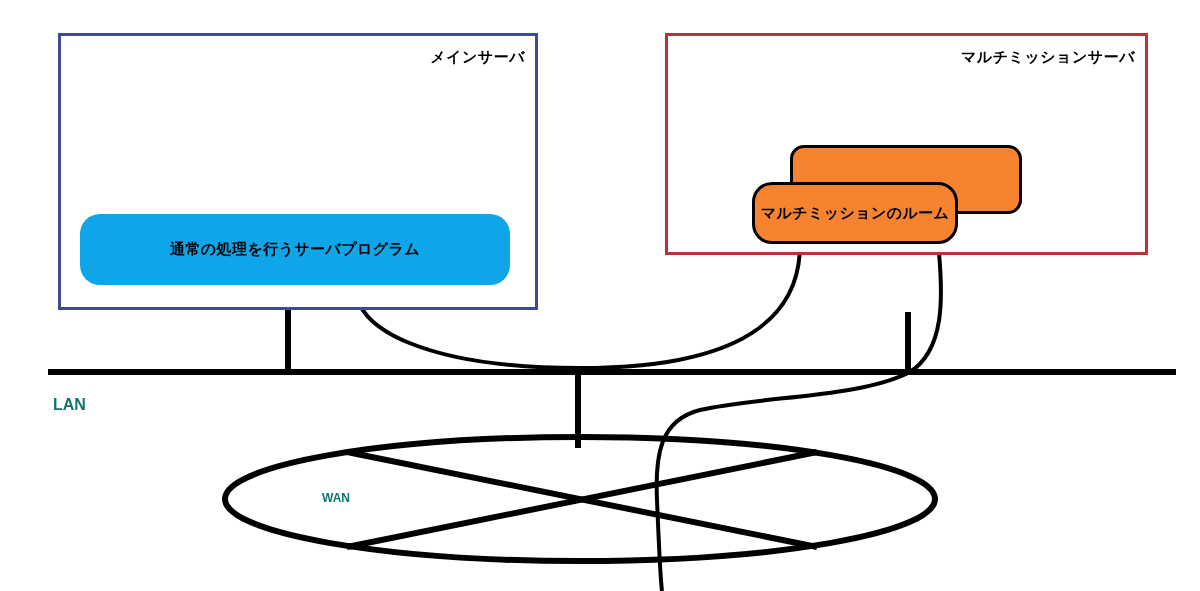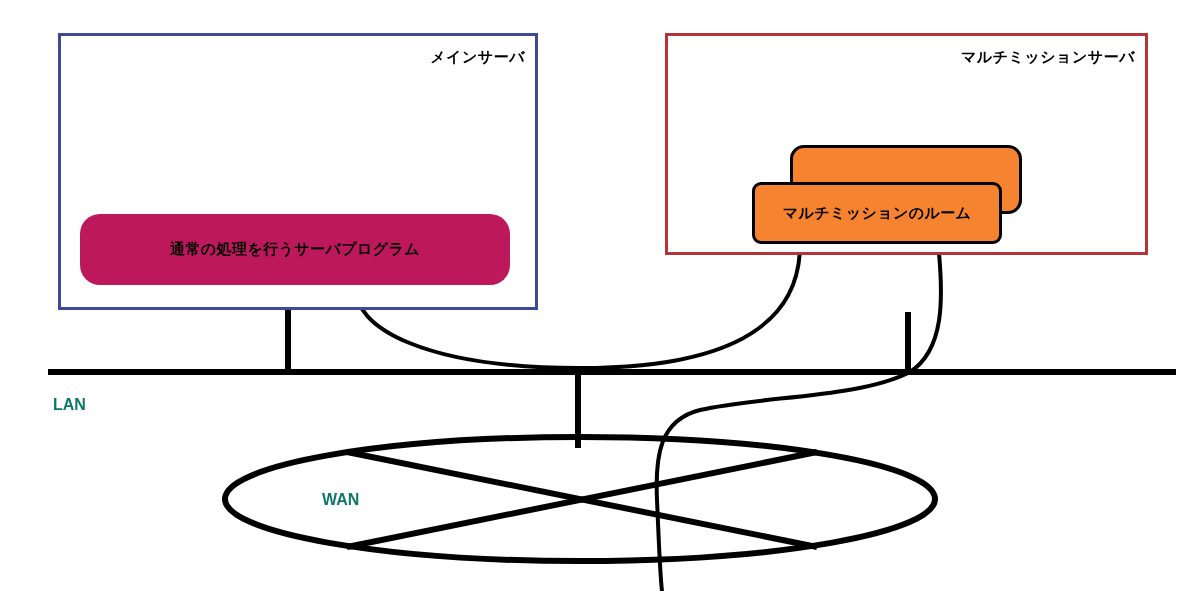--- a/index.html
+++ b/index.html
@@ -57,21 +57,21 @@
     box-sizing: border-box;
     display: flex;
     align-items: center;
     justify-content: center;
   }
   #normal-program-node {
     left: 80px;
     top: 214px;
     width: 430px;
     height: 71px;
-    background: #be185d;
+    background: #0ea5e9;
     border-radius: 20px;
   }
   #normal-program-node .node-label {
     font-size: 15px;
     font-weight: bold;
     color: #000000;
     letter-spacing: 0.4px;
     white-space: nowrap;
   }
   #multimission-room-back {
@@ -79,25 +79,25 @@
     top: 145px;
     width: 232px;
     height: 69px;
     background: #f5832f;
     border: 3px solid #000000;
     border-radius: 14px;
   }
   #multimission-room-front {
     left: 752px;
     top: 182px;
-    width: 250px;
+    width: 206px;
     height: 62px;
     background: #f5832f;
     border: 3px solid #000000;
-    border-radius: 9px;
+    border-radius: 20px;
   }
   #multimission-room-front .node-label {
     font-size: 15px;
     font-weight: bold;
     color: #000000;
     letter-spacing: 0.4px;
     white-space: nowrap;
   }
   .plain-label {
     position: absolute;
@@ -106,21 +106,21 @@
     color: #0f766e;
     white-space: nowrap;
   }
   #lan-label {
     left: 53px;
     top: 396px;
   }
   #wan-label {
     left: 322px;
     top: 491px;
-    font-size: 16px;
+    font-size: 12px;
   }
 </style>
 </head>
 <body>
 
 <div id="canvas">
 
   <svg id="vector-layer" viewBox="0 0 1200 591">
 
     <line x1="48" y1="372" x2="1176" y2="372" stroke="#000000" stroke-width="6"></line>

